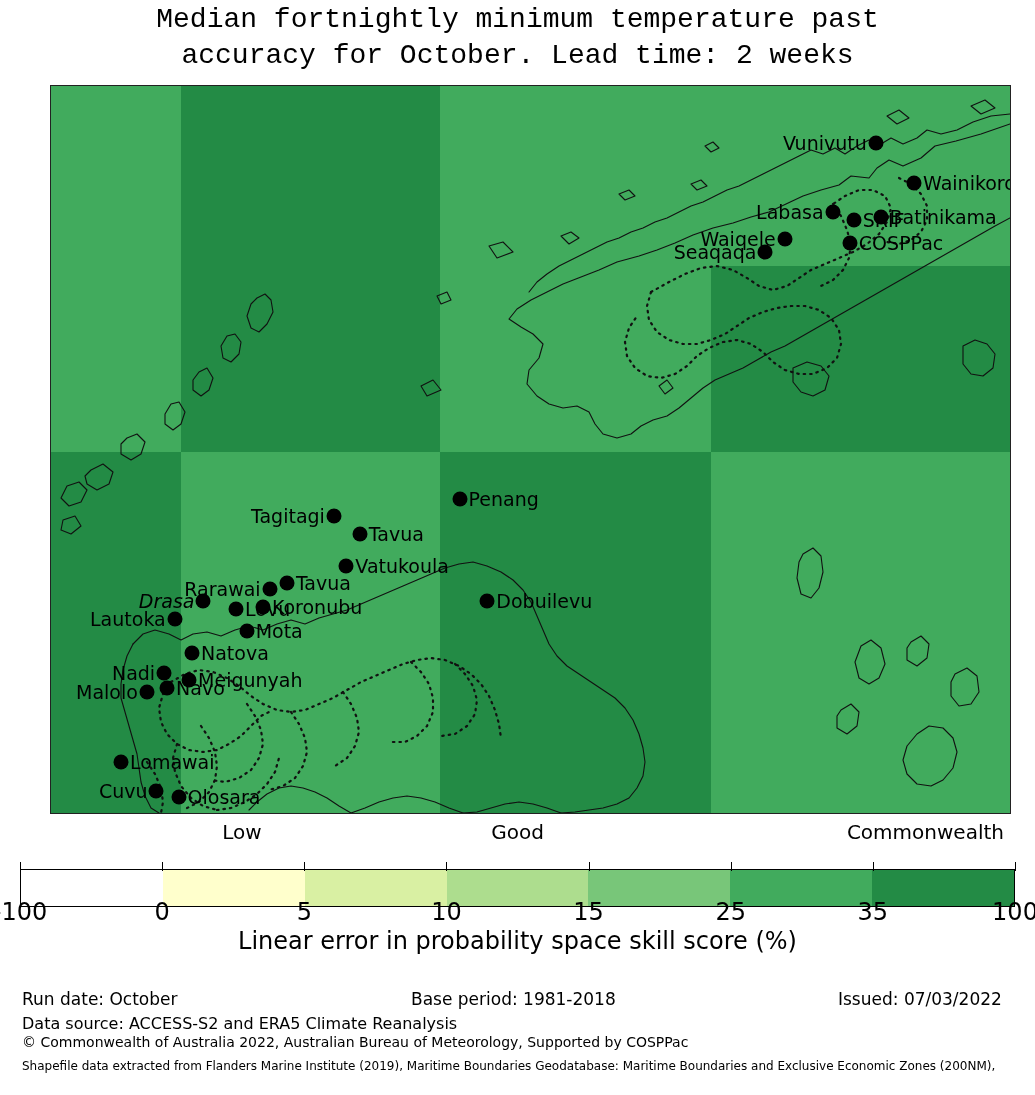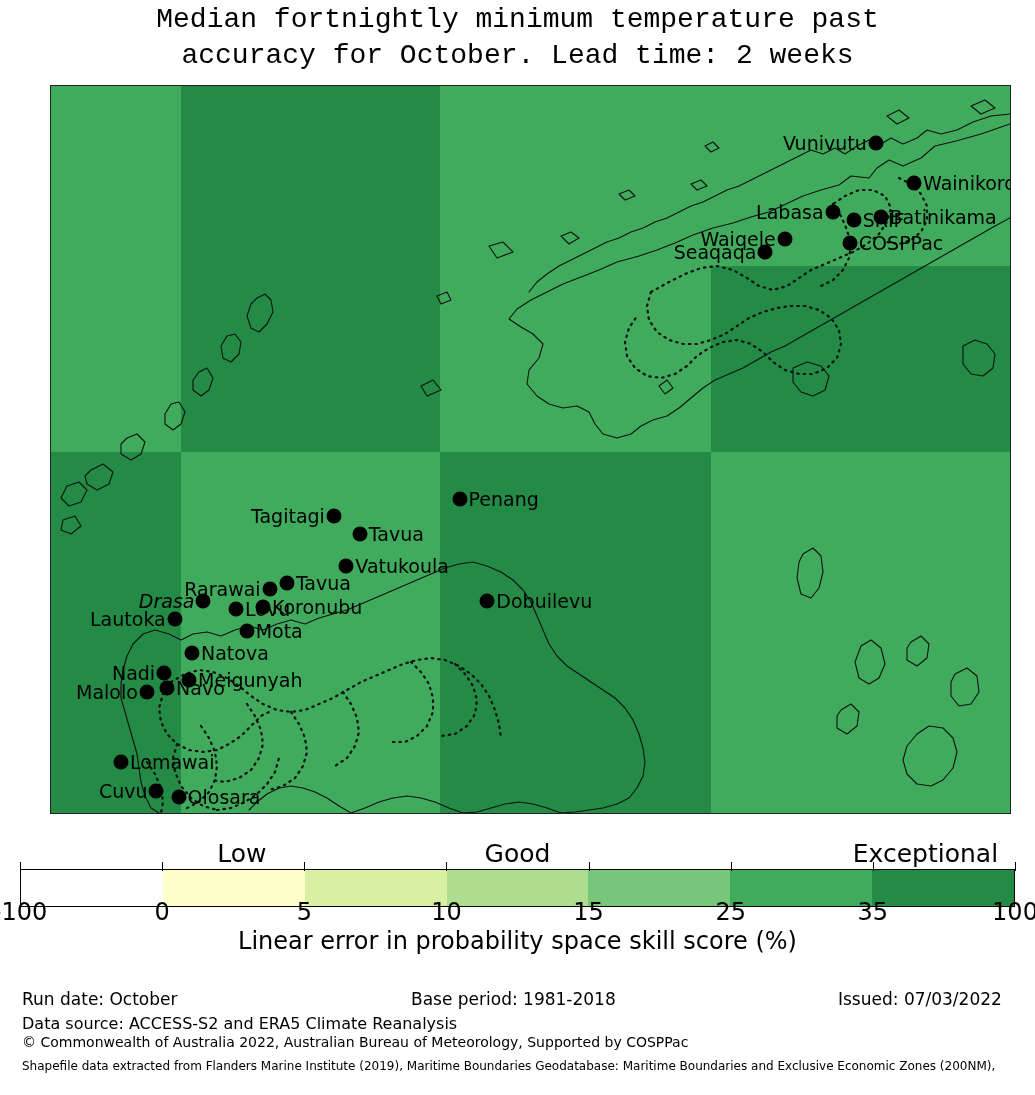--- a/index.html
+++ b/index.html
@@ -25,21 +25,21 @@
   .stn{position:absolute;width:15px;height:15px;border-radius:50%;background:#000;
        transform:translate(-50%,-50%);}
   .lbl{position:absolute;font-size:19px;line-height:19px;color:#000;white-space:nowrap;
        transform:translate(0,-50%);}
   .lbl.r{transform:translate(-100%,-50%);}
 
   
   .cbar{position:absolute;left:20px;top:869px;width:995px;height:38px;
         border:1px solid #000;box-sizing:border-box;display:flex;}
   .cbar .seg{height:100%;}
-  .cat{position:absolute;font-size:25px;line-height:25px;top:841px;transform:translateX(-50%);}
+  .cat{position:absolute;font-size:20px;line-height:25px;top:820px;transform:translateX(-50%);}
   .tick{position:absolute;font-size:24px;line-height:24px;top:900px;transform:translateX(-50%);}
   .tickmark{position:absolute;width:1px;height:9px;background:#000;top:907px;}
   .cbar-label{position:absolute;left:0;top:927px;width:1035px;text-align:center;
               font-size:24px;line-height:28px;}
 
   
   .f-row1{position:absolute;top:989px;font-size:17px;line-height:20px;}
   .f-rundate{left:22px;}
   .f-base{left:411px;}
   .f-issued{left:838px;}
@@ -224,21 +224,21 @@
         <div class="stn" style="left: 11%; top: 97%;"></div>
         <div class="lbl r" style="top: 97%; left: calc(11% - 9px);">Cuvu</div>
         <div class="stn" style="left: 13.3%; top: 97.8%;"></div>
         <div class="lbl" style="top: 97.8%; left: calc(13.3% + 9px);">Olosara</div>
       </div>
   </div>
 
   <div id="catlayer">
       <div class="cat" style="left: 241.885px;">Low</div>
       <div class="cat" style="left: 517.5px;">Good</div>
-      <div class="cat" style="left: 925.45px;">Exceptional</div>
+      <div class="cat" style="left: 925.45px;">Commonwealth</div>
     </div>
   <div class="cbar" id="cbar">
       <div class="seg" style="background: rgb(255, 255, 255); width: 14.2857%;"></div>
       <div class="seg" style="background: rgb(255, 255, 204); width: 14.2857%;"></div>
       <div class="seg" style="background: rgb(217, 240, 163); width: 14.2857%;"></div>
       <div class="seg" style="background: rgb(173, 221, 142); width: 14.2857%;"></div>
       <div class="seg" style="background: rgb(120, 198, 121); width: 14.2857%;"></div>
       <div class="seg" style="background: rgb(65, 171, 93); width: 14.2857%;"></div>
       <div class="seg" style="background: rgb(35, 139, 69); width: 14.2857%;"></div>
     </div>

